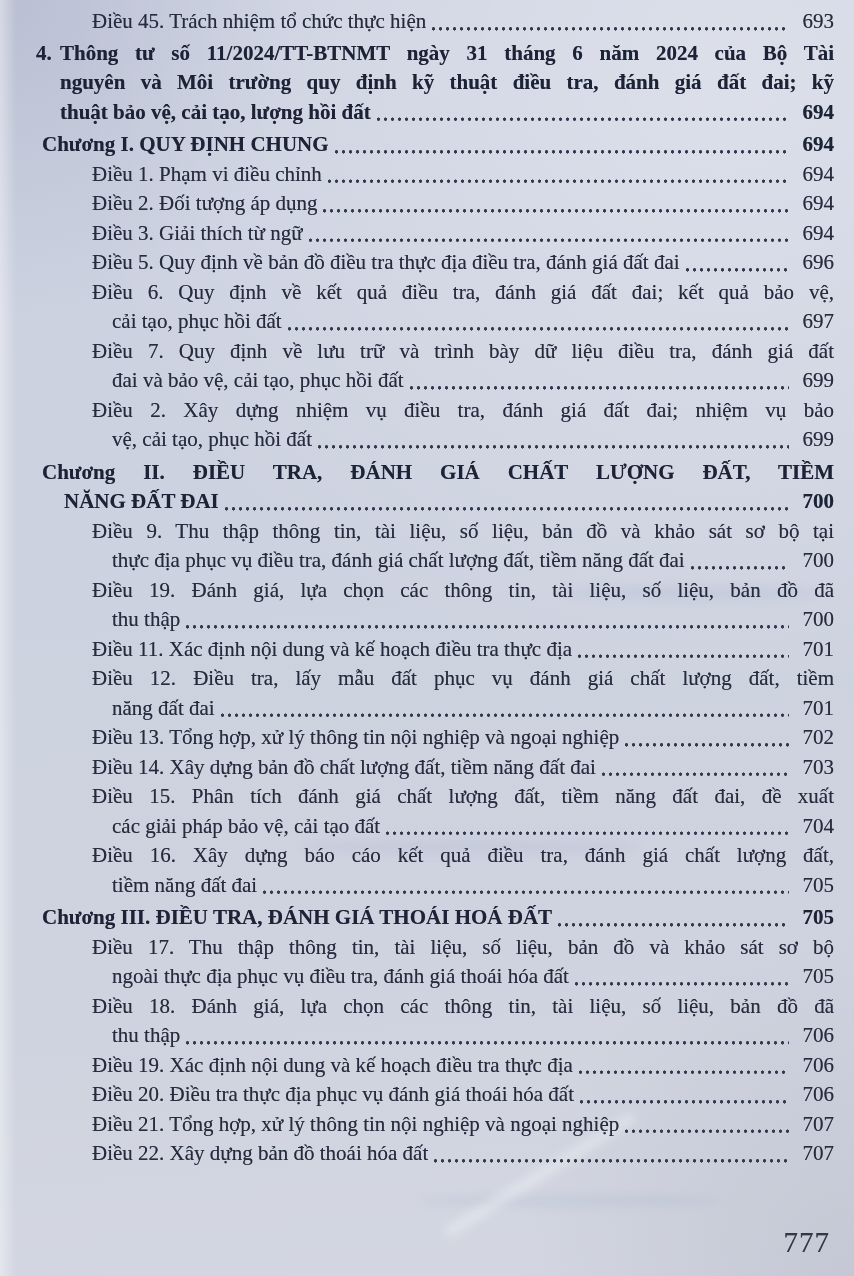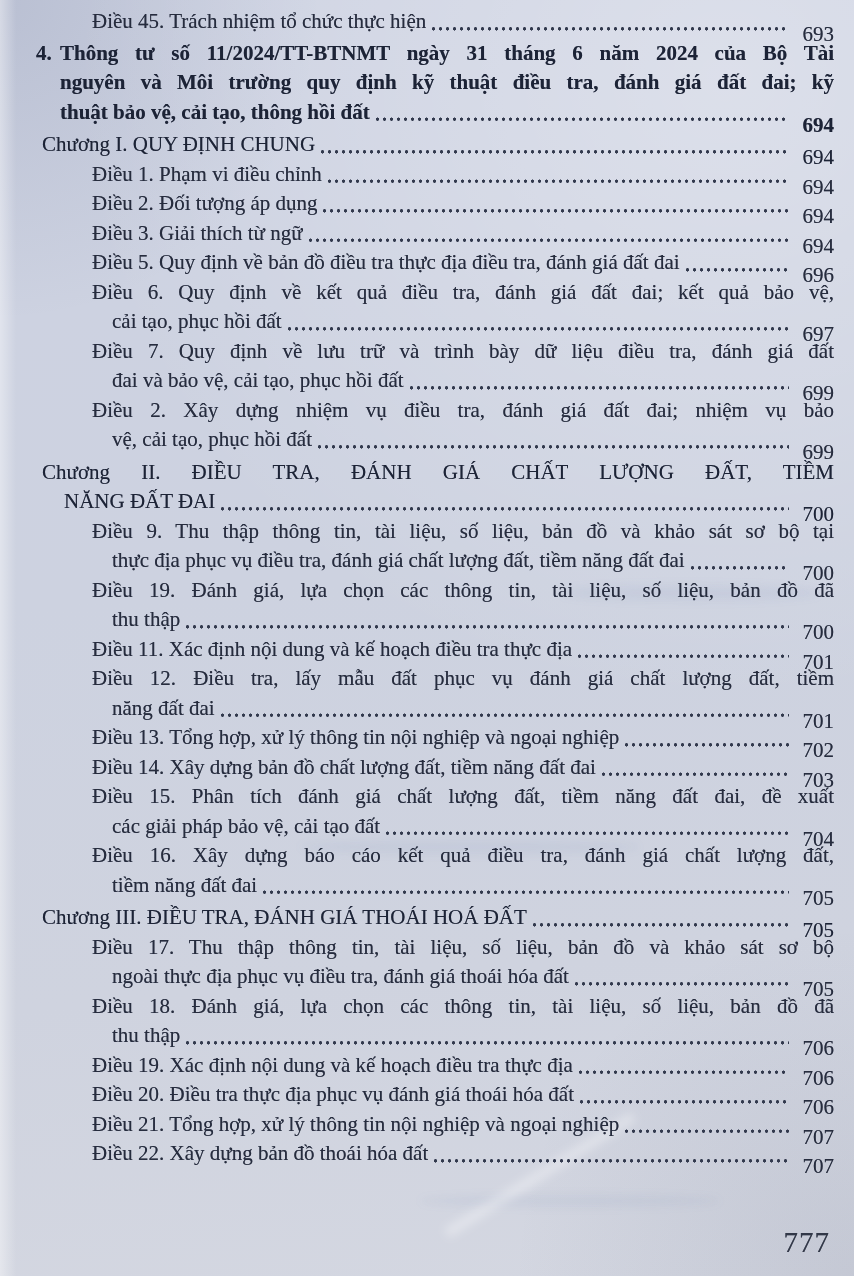--- a/index.html
+++ b/index.html
@@ -40,40 +40,40 @@
   .content{
     position:absolute;left:34px;right:20px;top:7px;
     text-shadow:0 0 .5px rgba(38,44,62,.55);
   }
   .entry{position:relative;line-height:var(--lh);}
   .entry .lines{position:relative;}
   
   .article{padding-left:58px;}
   .article .cont{padding-left:20px;}
   
-  .chapter{font-weight:normal;color:var(--ink-bold);padding-left:8px;margin-top:3px;}
+  .chapter{font-weight:bold;color:var(--ink-bold);padding-left:8px;margin-top:3px;}
   .chapter .cont{padding-left:22px;}
   
   .numbered{font-weight:bold;color:var(--ink-bold);padding-left:26px;margin-top:2px;}
   .numbered .marker{position:absolute;left:2px;top:0;line-height:var(--lh);}
   
   .tline{
     text-align:justify;height:var(--lh);overflow:hidden;
   }
   .tline::after{content:"";display:inline-block;width:100%;}
   
   .lastline{display:flex;height:var(--lh);}
   .ltext{flex:0 1 auto;min-width:0;white-space:nowrap;overflow:hidden;}
   .dots{
     flex:1 0 0;min-width:4px;margin:0 3px 0 5px;
     background-image:radial-gradient(circle at 2.5px 21.5px, var(--dot) 1.5px, rgba(0,0,0,0) 1.9px);
     background-size:7px var(--lh);
     background-repeat:repeat-x;
   }
-  .pagenum{flex:0 0 auto;min-width:42px;text-align:right;margin-top:13px;}
+  .pagenum{flex:0 0 auto;min-width:42px;text-align:right;}
   .footer{
     position:absolute;right:24px;bottom:17px;
     font-size:29px;color:#323848;letter-spacing:1px;
     text-shadow:0 0 .5px rgba(50,56,72,.55);
   }
 </style>
 </head>
 <body>
 
 <div class="page"></div>
@@ -92,21 +92,21 @@
             <span class="pagenum">693</span>
           </div>
         </div>
       </div>
       <div class="entry numbered">
         <span class="marker">4.</span>
         <div class="lines">
           <div class="tline">Thông tư số 11/2024/TT-BTNMT ngày 31 tháng 6 năm 2024 của Bộ Tài</div>
           <div class="tline cont">nguyên và Môi trường quy định kỹ thuật điều tra, đánh giá đất đai; kỹ</div>
           <div class="lastline cont">
-            <span class="ltext">thuật bảo vệ, cải tạo, thông hồi đất</span>
+            <span class="ltext">thuật bảo vệ, cải tạo, lượng hồi đất</span>
             <span class="dots"></span>
             <span class="pagenum">694</span>
           </div>
         </div>
       </div>
       <div class="entry chapter">
         <div class="lines">
           <div class="lastline">
             <span class="ltext">Chương I. QUY ĐỊNH CHUNG</span>
             <span class="dots"></span>

